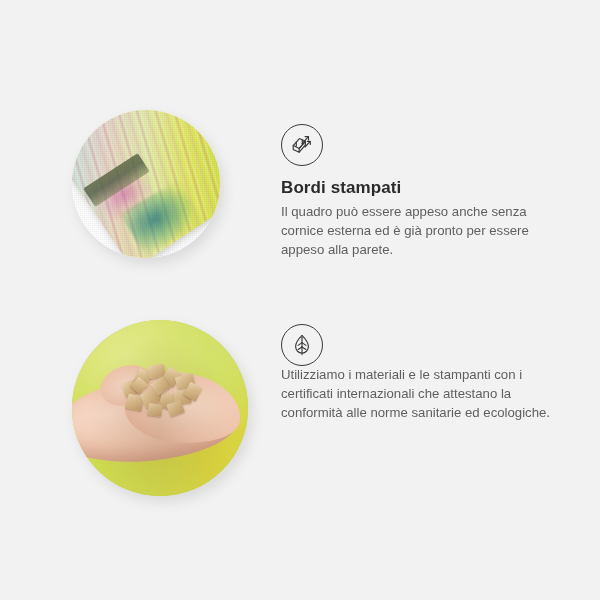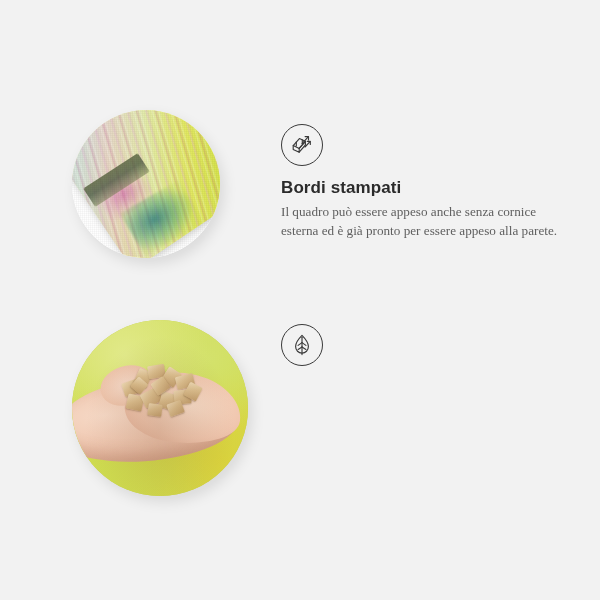--- a/index.html
+++ b/index.html
@@ -57,21 +57,20 @@
     margin: 12px 0 5px 0;
     line-height: 1.2;
   }
 
   .feature-desc {
     font-size: 13.2px;
     color: #5f5f5f;
     line-height: 1.43;
     margin: 0;
     max-width: 278px;
-    font-family: Liberation Serif, serif;
   }
 
   
   #feature-edges .feature-media {
     left: 72px;
     top: 110px;
     width: 148px;
     height: 148px;
     background: #ffffff;
   }
@@ -340,16 +339,17 @@
       <div class="feature-icon">
         <svg class="icon-svg" width="26" height="26" viewBox="0 0 26 26" fill="none" stroke="#3a3a3a" stroke-width="1.15" stroke-linecap="round" stroke-linejoin="round">
           <path d="M13 3.4 C17.6 8.0 19.4 12.0 19.4 14.6 C19.4 18.3 16.5 21.1 13 21.1 C9.5 21.1 6.6 18.3 6.6 14.6 C6.6 12.0 8.4 8.0 13 3.4 Z"></path>
           <path d="M13 5.2 L13 22.6"></path>
           <path d="M13 10.6 L9.1 13.4"></path>
           <path d="M13 10.6 L16.9 13.4"></path>
           <path d="M13 14.9 L9.1 17.4"></path>
           <path d="M13 14.9 L16.9 17.4"></path>
         </svg>
       </div>
+      <p class="feature-desc">Utilizziamo i materiali e le stampanti con i certificati internazionali che attestano la conformità alle norme sanitarie ed ecologiche.</p>
     </div>
   </div>
 
 </div>
 
 </body></html>

